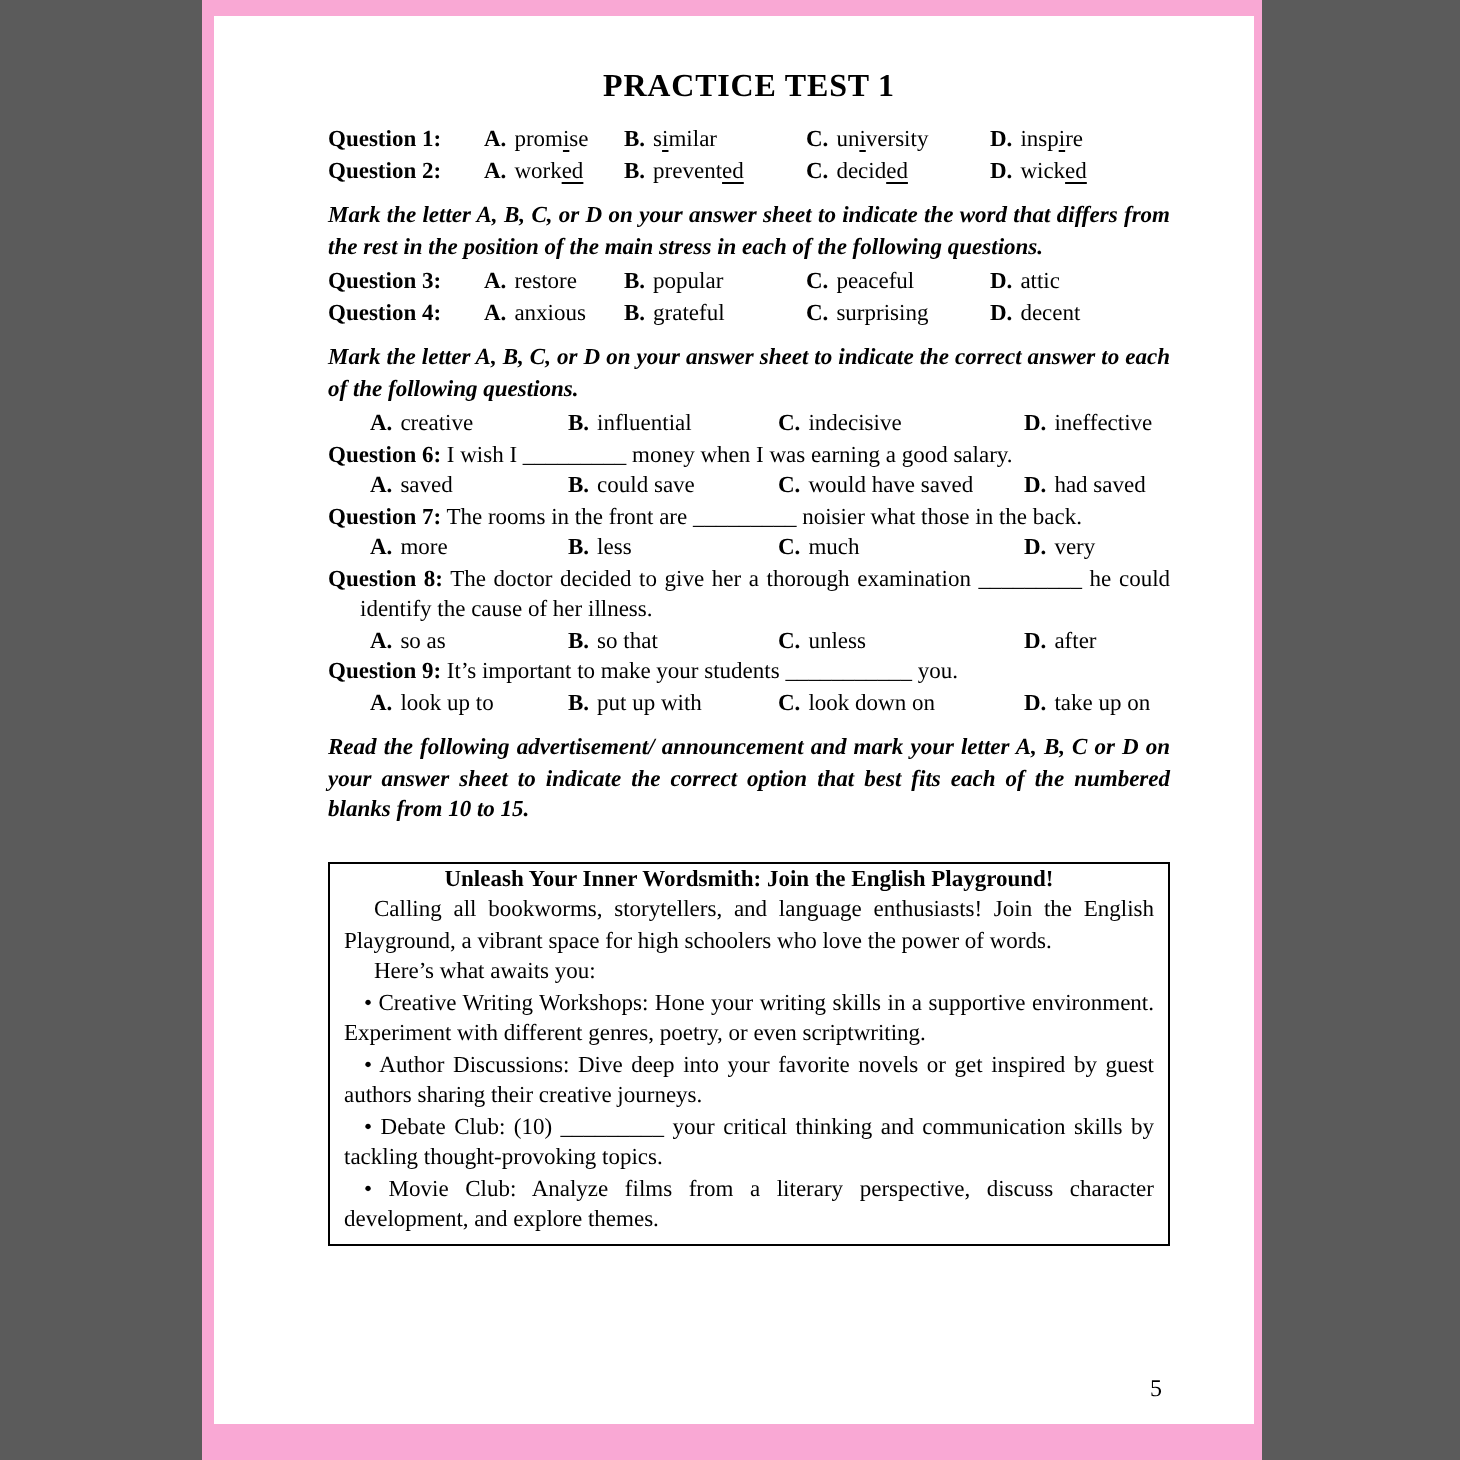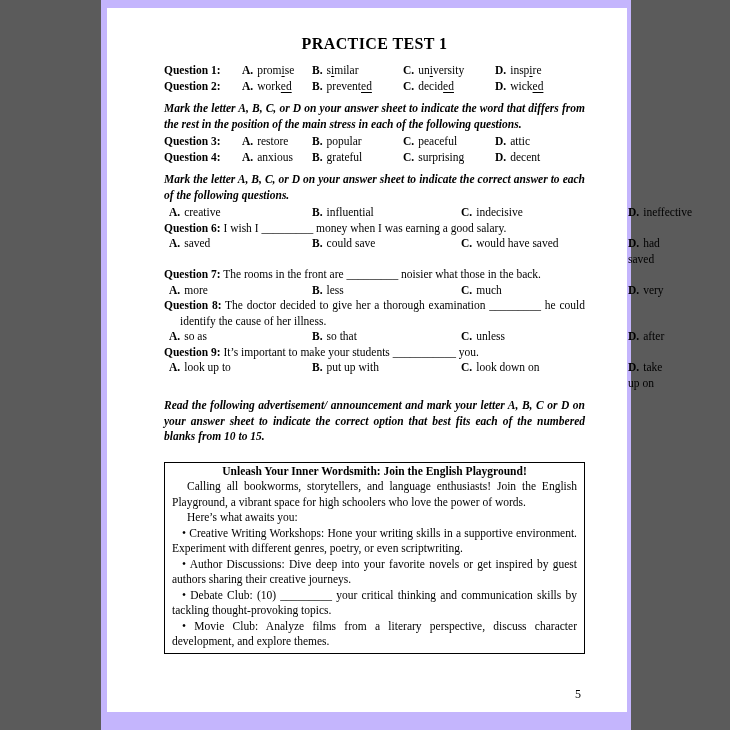--- a/index.html
+++ b/index.html
@@ -3,38 +3,38 @@
 <meta charset="utf-8">
 <style>
   * { box-sizing: border-box; }
   html,body { margin:0; padding:0; }
   body {
     width:730px; height:730px;
     background:#8f8f8f;
     font-family:"Liberation Serif", serif;
     color:#000;
   }
-  .stage { position:relative; width:730px; height:730px; overflow:hidden; background:#c4b5fd; }
+  .stage { position:relative; width:730px; height:730px; overflow:hidden; background:#f9a8d4; }
   .bar { position:absolute; top:0; height:730px; background:#5b5b5b; }
   .bar.left { left:0; width:101px; }
   .bar.right { right:0; width:99px; }
   .page {
     position:absolute; left:107px; top:8px;
     width:520px; height:704px;
     background:#ffffff;
     padding:26px 42px 0 57px;
     font-size:11.5px; line-height:15.5px;
   }
   h1.title { margin:0 0 9px; text-align:center; font-size:16px; line-height:20px; font-weight:bold; letter-spacing:.4px; }
   p { margin:0; }
   .instr { font-weight:bold; font-style:italic; text-align:justify; margin:7px 0 2px; }
   .qrow { display:grid; }
   .gridA { grid-template-columns:78px 70px 91px 92px auto; }
   .stem { text-align:justify; padding-left:16px; text-indent:-16px; }
-  .optsB { display:grid; grid-template-columns:99px 105px 123px auto; margin-left:5px;gap:44px; }
+  .optsB { display:grid; grid-template-columns:99px 105px 123px auto; margin-left:21px; }
   .opt b { margin-right:4px; }
   .qlab { white-space:nowrap; }
   .ul { text-decoration:underline; text-underline-offset:2px; }
   .adbox { border:1px solid #000; margin-top:17px; padding:1px 7px 3px; }
   .adtitle { text-align:center; font-weight:bold; }
   .indent { text-indent:15px; text-align:justify; }
   .bullet { text-indent:10px; text-align:justify; }
   .pagenum { position:absolute; right:46px; bottom:10px; font-size:12px; }
 </style>
 </head>

